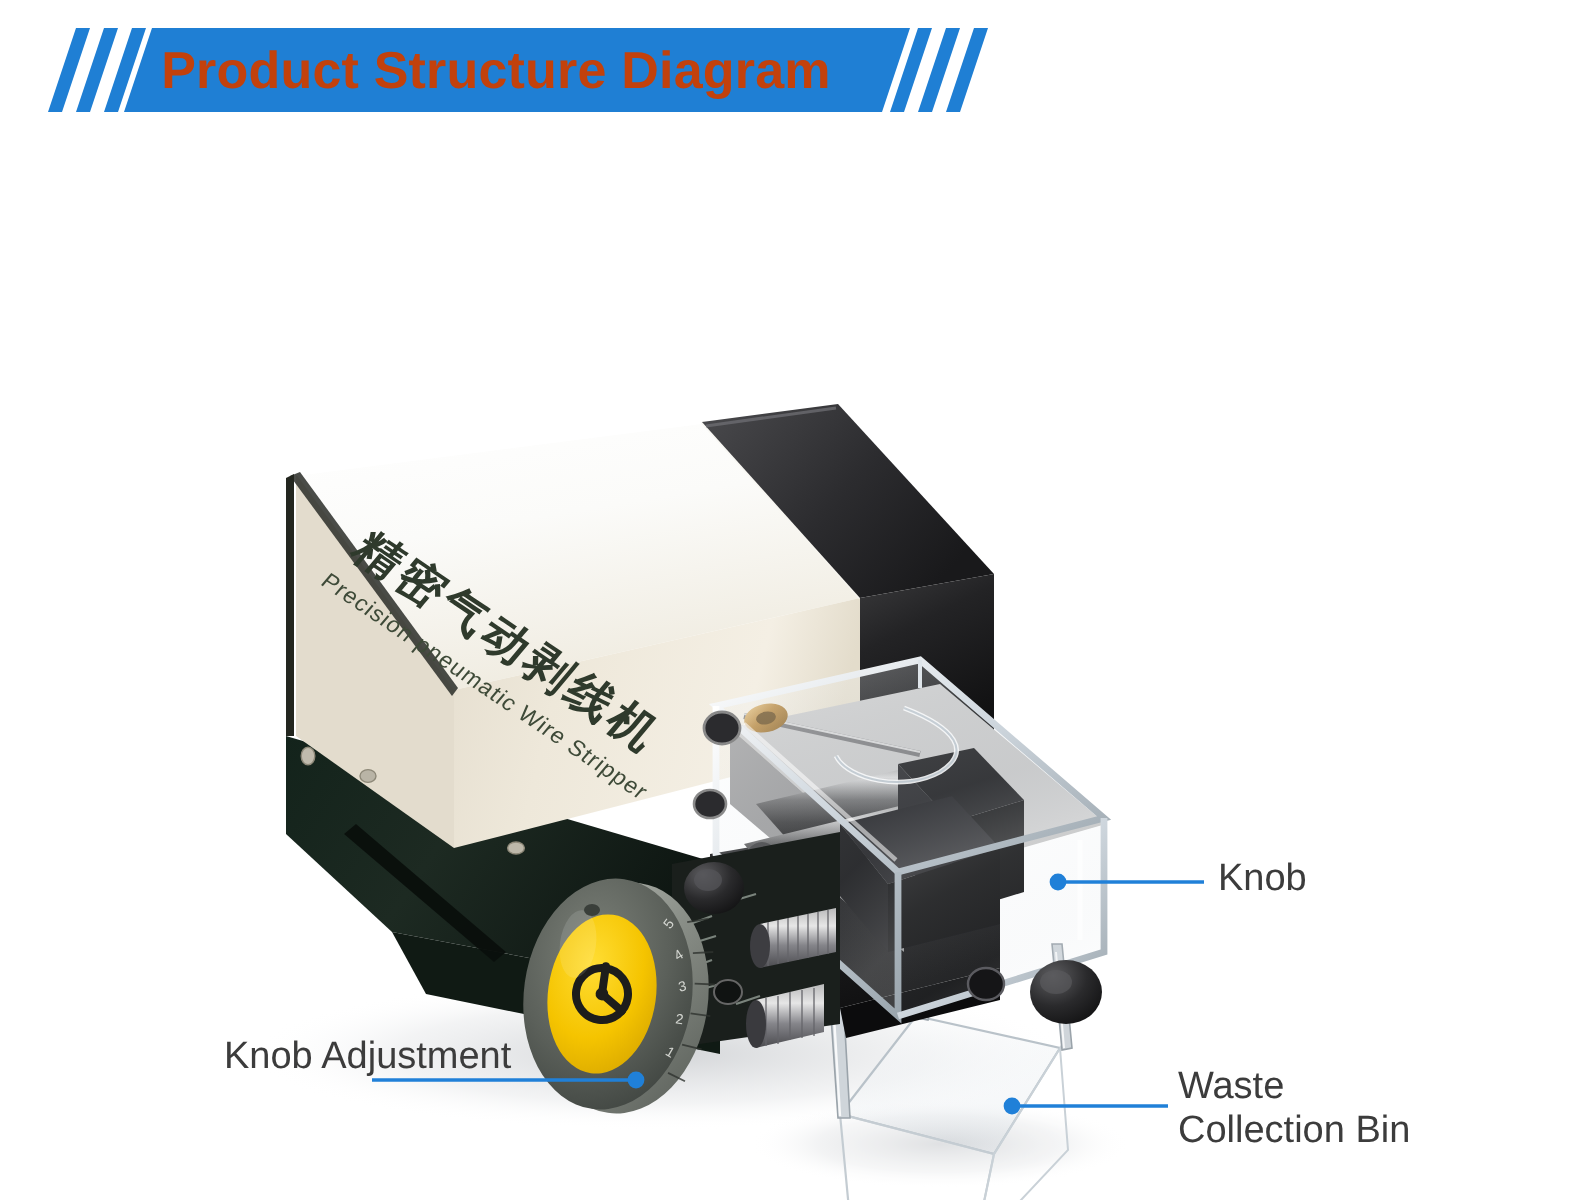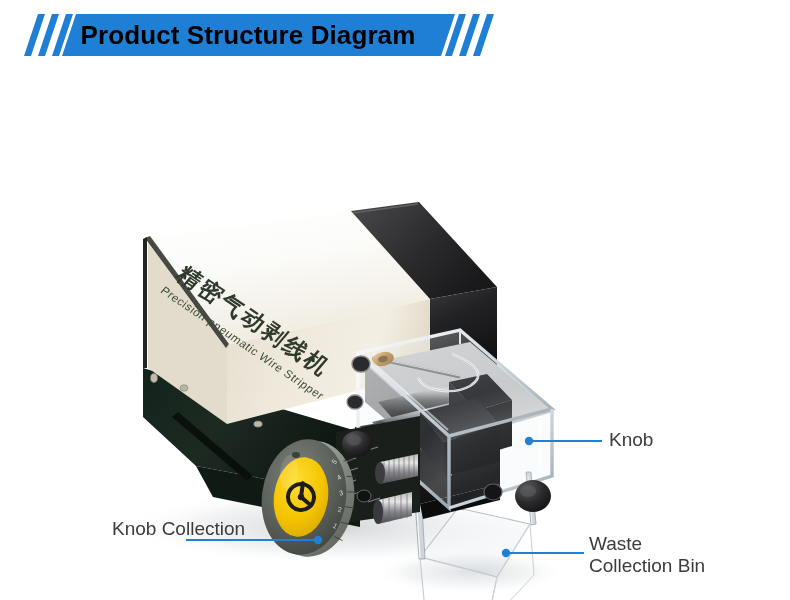--- a/index.html
+++ b/index.html
@@ -22,21 +22,21 @@
     width: 790px; height: 72px;
   }
   .banner-svg { position: absolute; left: 0; top: 0; }
   #banner-title {
     position: absolute;
     left: 48px;
     top: 14px;
     width: 400px;
     height: 48px;
     line-height: 42px;
-    color: #000000;
+    color: #c2410c;
     font-size: 26px;
     font-weight: bold;
     letter-spacing: 0.1px;
     white-space: nowrap;
     text-align: center;
     pointer-events: none;
   }
 
   
   #photo-stage {
@@ -419,14 +419,14 @@
     </g>
     <g>
       <line x1="186" y1="468" x2="318" y2="468" stroke="#2080d8" stroke-width="1.8"></line>
       <circle cx="318" cy="468" r="4.2" fill="#2080d8"></circle>
     </g>
   </svg>
 
   <div class="callout-label" id="label-blade">Knob</div>
   <div class="callout-label" id="label-waste">Waste
 Collection Bin</div>
-  <div class="callout-label" id="label-knob">Knob Collection</div>
+  <div class="callout-label" id="label-knob">Knob Adjustment</div>
 </div>
 
 </body></html>

